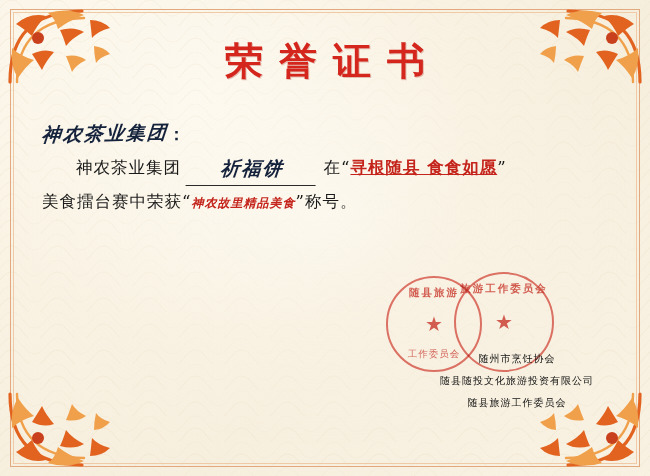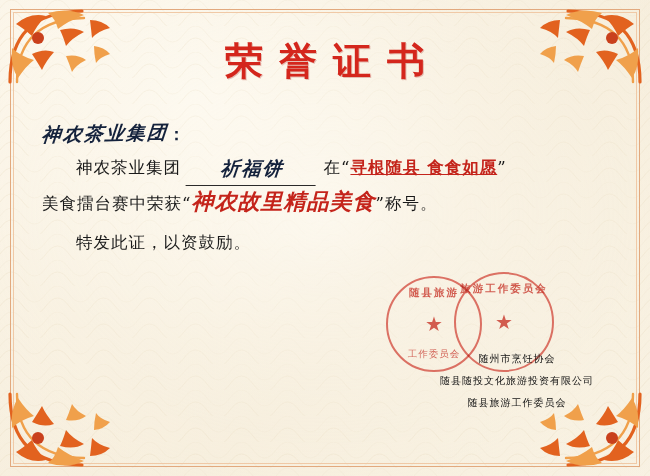--- a/index.html
+++ b/index.html
@@ -148,21 +148,21 @@
   .quoted-red {
     color: #c4241b;
     font-weight: bold;
     text-decoration: underline;
   }
   .quoted-hand {
     font-family: "DejaVu Serif", "Liberation Serif", serif;
     font-style: italic;
     font-weight: bold;
     color: #c4241b;
-    font-size: 22px;
+    font-size: 12px;
     letter-spacing: 1px;
   }
 
   
   .issuer {
     position: absolute;
     right: 56px;
     bottom: 62px;
     text-align: center;
     font-family: "DejaVu Serif", "Liberation Serif", serif;
@@ -330,21 +330,20 @@
     <div class="line line-2">
       <span>神农茶业集团</span>
       <span class="fill-blank">祈福饼</span>
       <span>在</span><span>“</span><span class="quoted-red">寻根随县 食食如愿</span><span>”</span>
     </div>
 
     <div class="line line-3">
       <span>美食擂台赛中荣获</span><span>“</span><span class="quoted-hand">神农故里精品美食</span><span>”</span><span>称号。</span>
     </div>
 
-    <div class="line line-4">特发此证，以资鼓励。</div>
   </div>
 
   <div class="seal seal-1">
     <div class="seal-arc-top">随县旅游</div>
     <div class="seal-star">★</div>
     <div class="seal-arc-bottom">工作委员会</div>
   </div>
 
   <div class="seal seal-2">
     <div class="seal-arc-top">旅游工作委员会</div>

